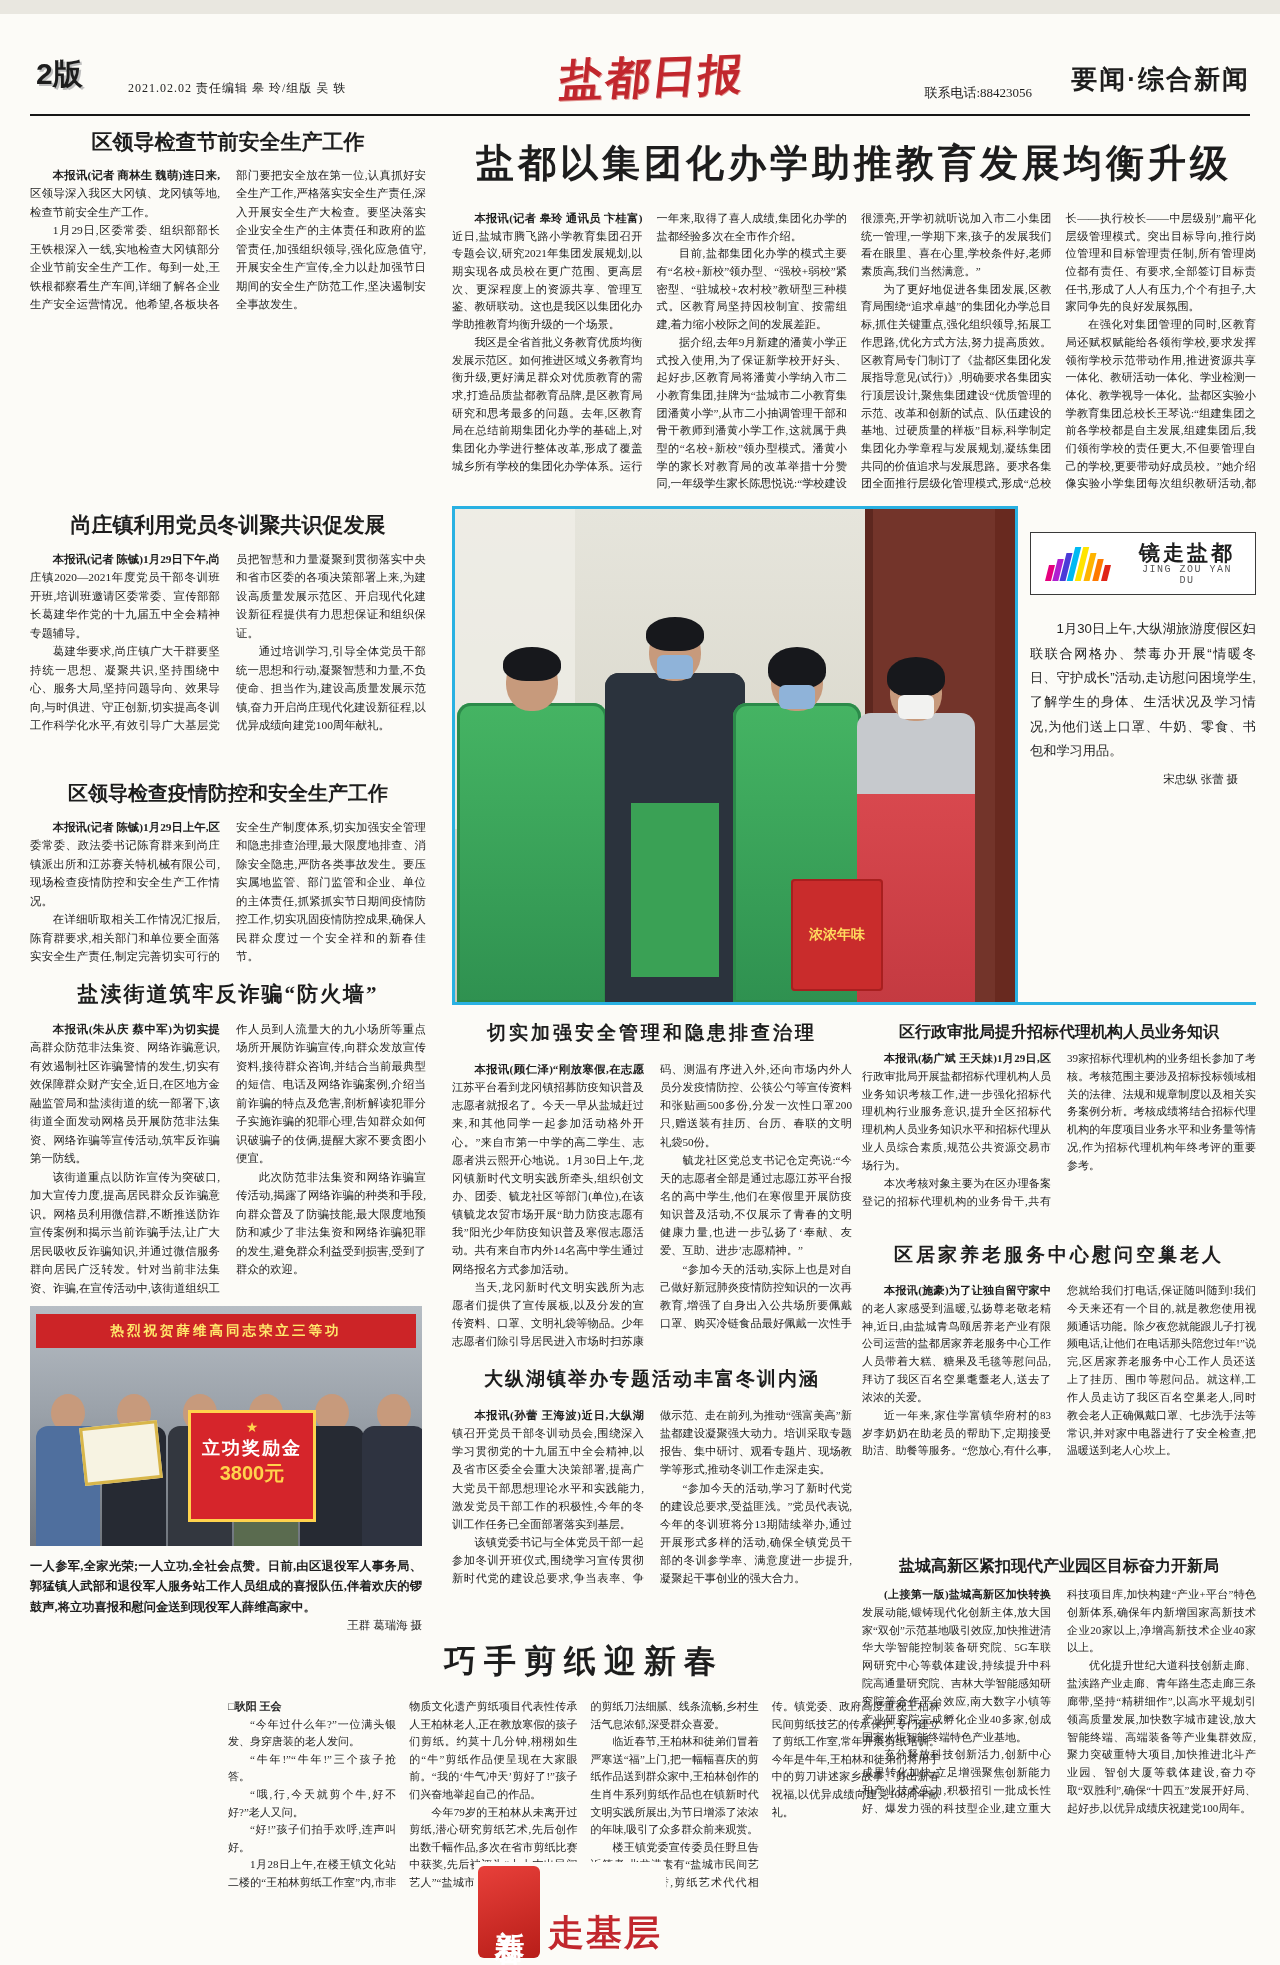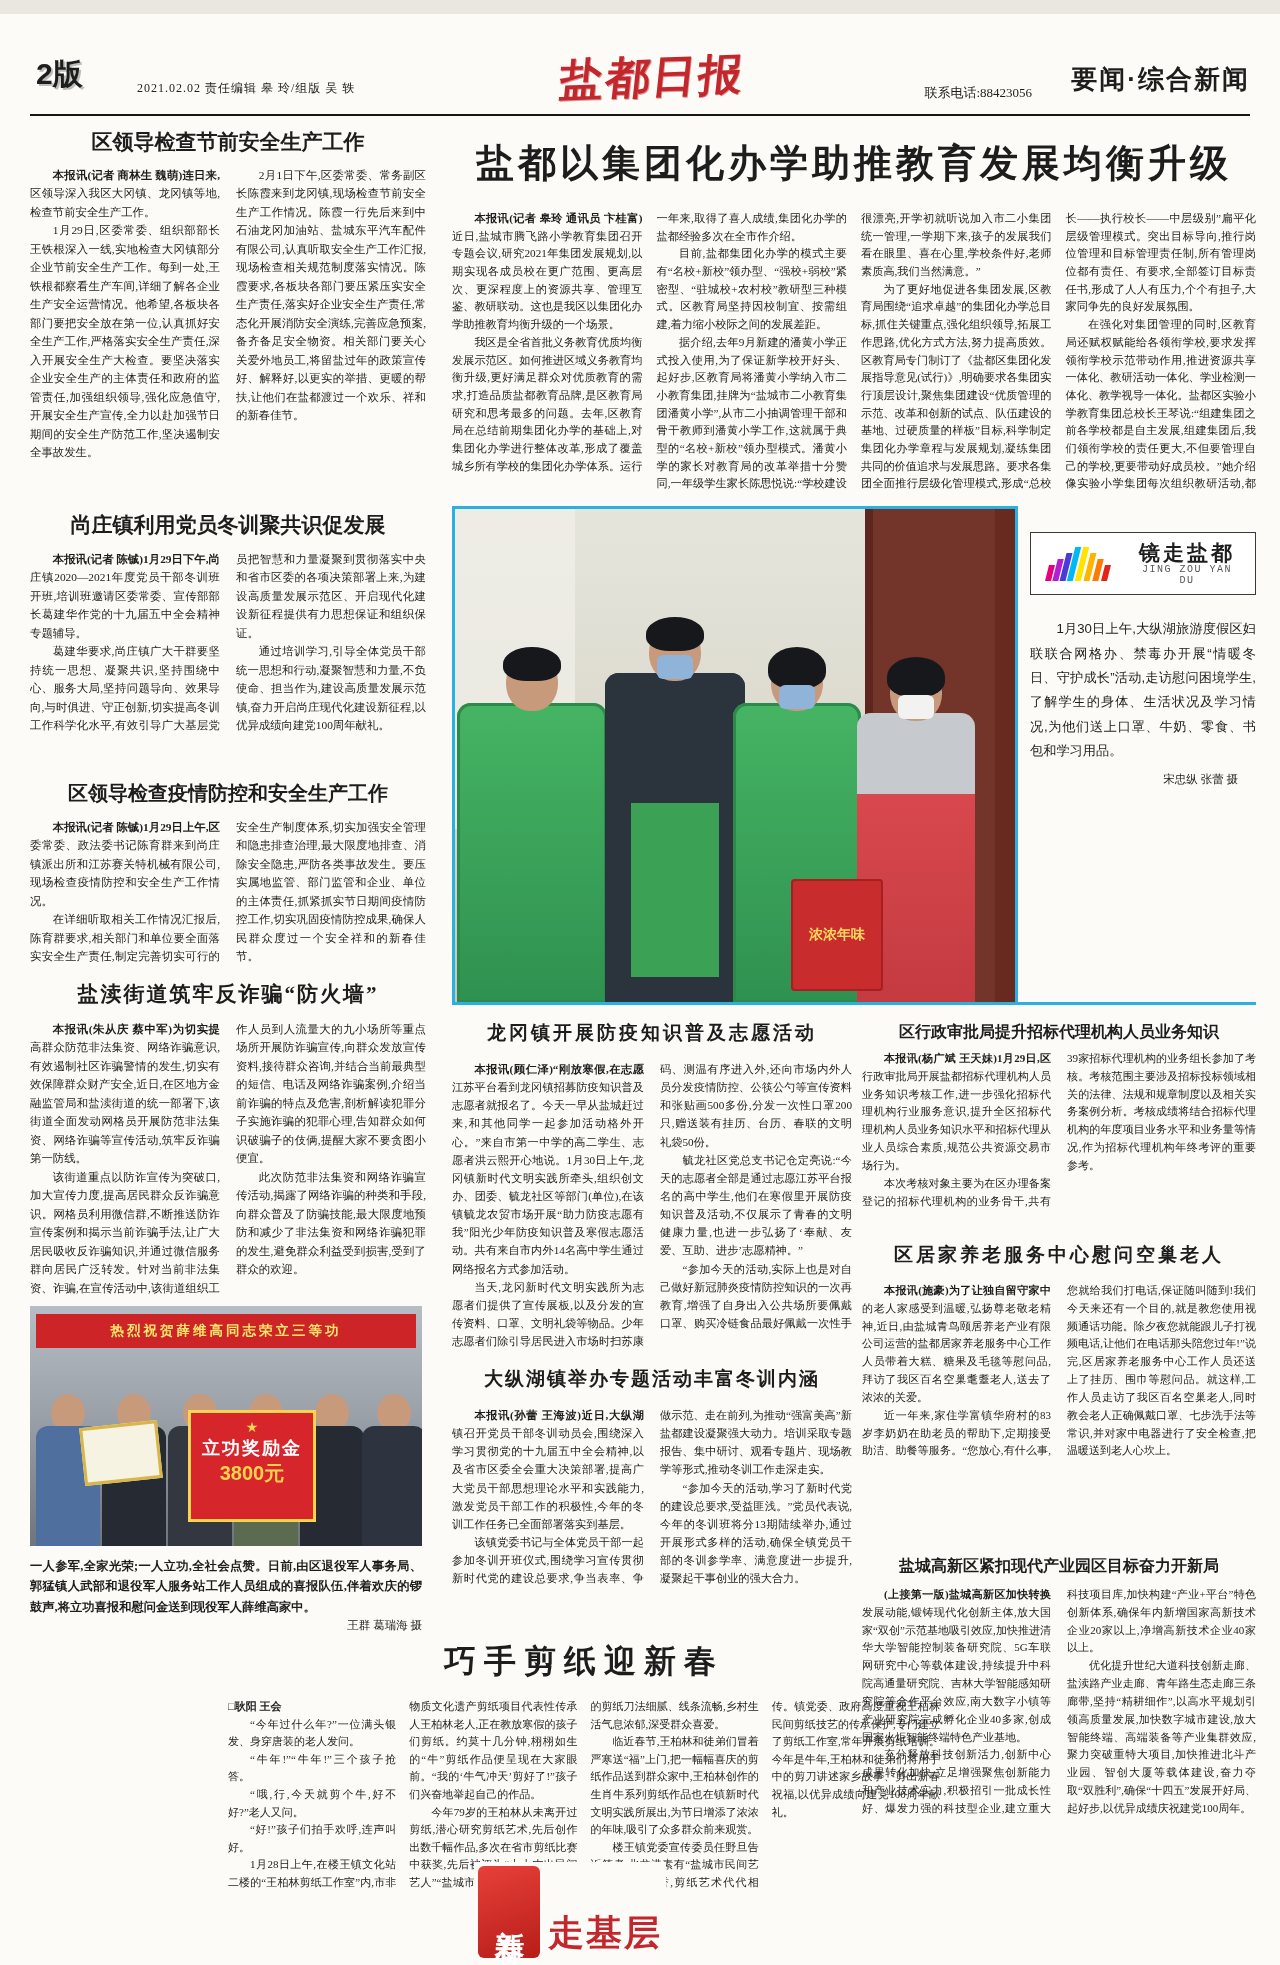--- a/index.html
+++ b/index.html
@@ -70,31 +70,30 @@
   .badge-box span{writing-mode:vertical-rl;color:#fff;font-size:30px;font-weight:900;letter-spacing:6px;
                   font-family:"Liberation Serif","DejaVu Serif",serif;}
   .badge-txt{font-size:36px;font-weight:900;color:#c1272d;letter-spacing:2px;}
 </style>
 </head>
 <body>
 
 <div class="page">
 
   <div class="abs hdr-pageno" style="left:36px;top:40px;">2版</div>
-  <div class="abs hdr-date" style="left:137px;top:66px;">2021.02.02 责任编辑 皋 玲/组版 吴 轶</div>
+  <div class="abs hdr-date" style="left:128px;top:66px;">2021.02.02 责任编辑 皋 玲/组版 吴 轶</div>
   <div class="abs hdr-mast" style="left:560px;top:34px;">盐都日报</div>
   <div class="abs hdr-contact" style="right:248px;top:70px;">联系电话:88423056</div>
   <div class="abs hdr-section" style="right:30px;top:48px;">要闻·综合新闻</div>
   <div class="abs hdr-rule" style="left:30px;right:30px;top:100px;"></div>
 
   <div class="abs t-sans" style="left:30px;top:114px;width:396px;font-size:21px;">区领导检查节前安全生产工作</div>
   <div class="abs body2 lede" style="left:30px;top:152px;width:396px;height:336px;">
       <p class="para">本报讯(记者 商林生 魏萌)连日来,区领导深入我区大冈镇、龙冈镇等地,检查节前安全生产工作。</p>
       <p class="para">1月29日,区委常委、组织部部长王铁根深入一线,实地检查大冈镇部分企业节前安全生产工作。每到一处,王铁根都察看生产车间,详细了解各企业生产安全运营情况。他希望,各板块各部门要把安全放在第一位,认真抓好安全生产工作,严格落实安全生产责任,深入开展安全生产大检查。要坚决落实企业安全生产的主体责任和政府的监管责任,加强组织领导,强化应急值守,开展安全生产宣传,全力以赴加强节日期间的安全生产防范工作,坚决遏制安全事故发生。</p>
-      <p class="para">2月1日下午,区委常委、常务副区长陈霞来到龙冈镇,现场检查节前安全生产工作情况。陈霞一行先后来到中石油龙冈加油站、盐城东平汽车配件有限公司,认真听取安全生产工作汇报,现场检查相关规范制度落实情况。陈霞要求,各板块各部门要压紧压实安全生产责任,落实好企业安全生产责任,常态化开展消防安全演练,完善应急预案,备齐备足安全物资。相关部门要关心关爱外地员工,将留盐过年的政策宣传好、解释好,以更实的举措、更暖的帮扶,让他们在盐都渡过一个欢乐、祥和的新春佳节。</p>
     </div>
 
   <div class="abs t-sans" style="left:30px;top:497px;width:396px;font-size:21px;">尚庄镇利用党员冬训聚共识促发展</div>
   <div class="abs body2 lede" style="left:30px;top:536px;width:396px;height:220px;">
       <p class="para">本报讯(记者 陈铖)1月29日下午,尚庄镇2020—2021年度党员干部冬训班开班,培训班邀请区委常委、宣传部部长葛建华作党的十九届五中全会精神专题辅导。</p>
       <p class="para">葛建华要求,尚庄镇广大干群要坚持统一思想、凝聚共识,坚持围绕中心、服务大局,坚持问题导向、效果导向,与时俱进、守正创新,切实提高冬训工作科学化水平,有效引导广大基层党员把智慧和力量凝聚到贯彻落实中央和省市区委的各项决策部署上来,为建设高质量发展示范区、开启现代化建设新征程提供有力思想保证和组织保证。</p>
       <p class="para">通过培训学习,引导全体党员干部统一思想和行动,凝聚智慧和力量,不负使命、担当作为,建设高质量发展示范镇,奋力开启尚庄现代化建设新征程,以优异成绩向建党100周年献礼。</p>
     </div>
 
   <div class="abs t-sans" style="left:30px;top:766px;width:396px;font-size:20px;">区领导检查疫情防控和安全生产工作</div>
@@ -207,21 +206,21 @@
           <div class="logo-en">JING ZOU YAN DU</div>
         </span>
       </div>
     </div>
     <div class="side-cap" style="margin-top:22px;text-indent:2em;">1月30日上午,大纵湖旅游度假区妇联联合网格办、禁毒办开展“情暖冬日、守护成长”活动,走访慰问困境学生,了解学生的身体、生活状况及学习情况,为他们送上口罩、牛奶、零食、书包和学习用品。</div>
     <div class="credit" style="margin-top:8px;padding-right:18px;">宋忠纵 张蕾 摄</div>
   </div>
 
   <div class="abs divider" style="left:452px;width:804px;top:988px;height:3px;"></div>
 
-  <div class="abs t-serif" style="left:452px;top:1006px;width:400px;font-size:19px;letter-spacing:3px;">龙冈镇开展防疫知识普及志愿活动</div>
+  <div class="abs t-serif" style="left:452px;top:1006px;width:400px;font-size:19px;letter-spacing:3px;">切实加强安全管理和隐患排查治理</div>
   <div class="abs body2 lede" style="left:452px;top:1046px;width:400px;height:298px;font-size:11.2px;">
       <p class="para">本报讯(顾仁泽)“刚放寒假,在志愿江苏平台看到龙冈镇招募防疫知识普及志愿者就报名了。今天一早从盐城赶过来,和其他同学一起参加活动格外开心。”来自市第一中学的高二学生、志愿者洪云熙开心地说。1月30日上午,龙冈镇新时代文明实践所牵头,组织创文办、团委、毓龙社区等部门(单位),在该镇毓龙农贸市场开展“助力防疫志愿有我”阳光少年防疫知识普及寒假志愿活动。共有来自市内外14名高中学生通过网络报名方式参加活动。</p>
       <p class="para">当天,龙冈新时代文明实践所为志愿者们提供了宣传展板,以及分发的宣传资料、口罩、文明礼袋等物品。少年志愿者们除引导居民进入市场时扫苏康码、测温有序进入外,还向市场内外人员分发疫情防控、公筷公勺等宣传资料和张贴画500多份,分发一次性口罩200只,赠送装有挂历、台历、春联的文明礼袋50份。</p>
       <p class="para">毓龙社区党总支书记仓定亮说:“今天的志愿者全部是通过志愿江苏平台报名的高中学生,他们在寒假里开展防疫知识普及活动,不仅展示了青春的文明健康力量,也进一步弘扬了‘奉献、友爱、互助、进步’志愿精神。”</p>
       <p class="para">“参加今天的活动,实际上也是对自己做好新冠肺炎疫情防控知识的一次再教育,增强了自身出入公共场所要佩戴口罩、购买冷链食品最好佩戴一次性手套以及科学洗手的防范意识。”来自时杨中学的志愿者时旭表示。</p>
     </div>
 
   <div class="abs t-sans" style="left:452px;top:1352px;width:400px;font-size:19px;letter-spacing:2px;">大纵湖镇举办专题活动丰富冬训内涵</div>
   <div class="abs body2 lede" style="left:452px;top:1392px;width:400px;height:238px;font-size:11.2px;">
       <p class="para">本报讯(孙蕾 王海波)近日,大纵湖镇召开党员干部冬训动员会,围绕深入学习贯彻党的十九届五中全会精神,以及省市区委全会重大决策部署,提高广大党员干部思想理论水平和实践能力,激发党员干部工作的积极性,今年的冬训工作任务已全面部署落实到基层。</p>

